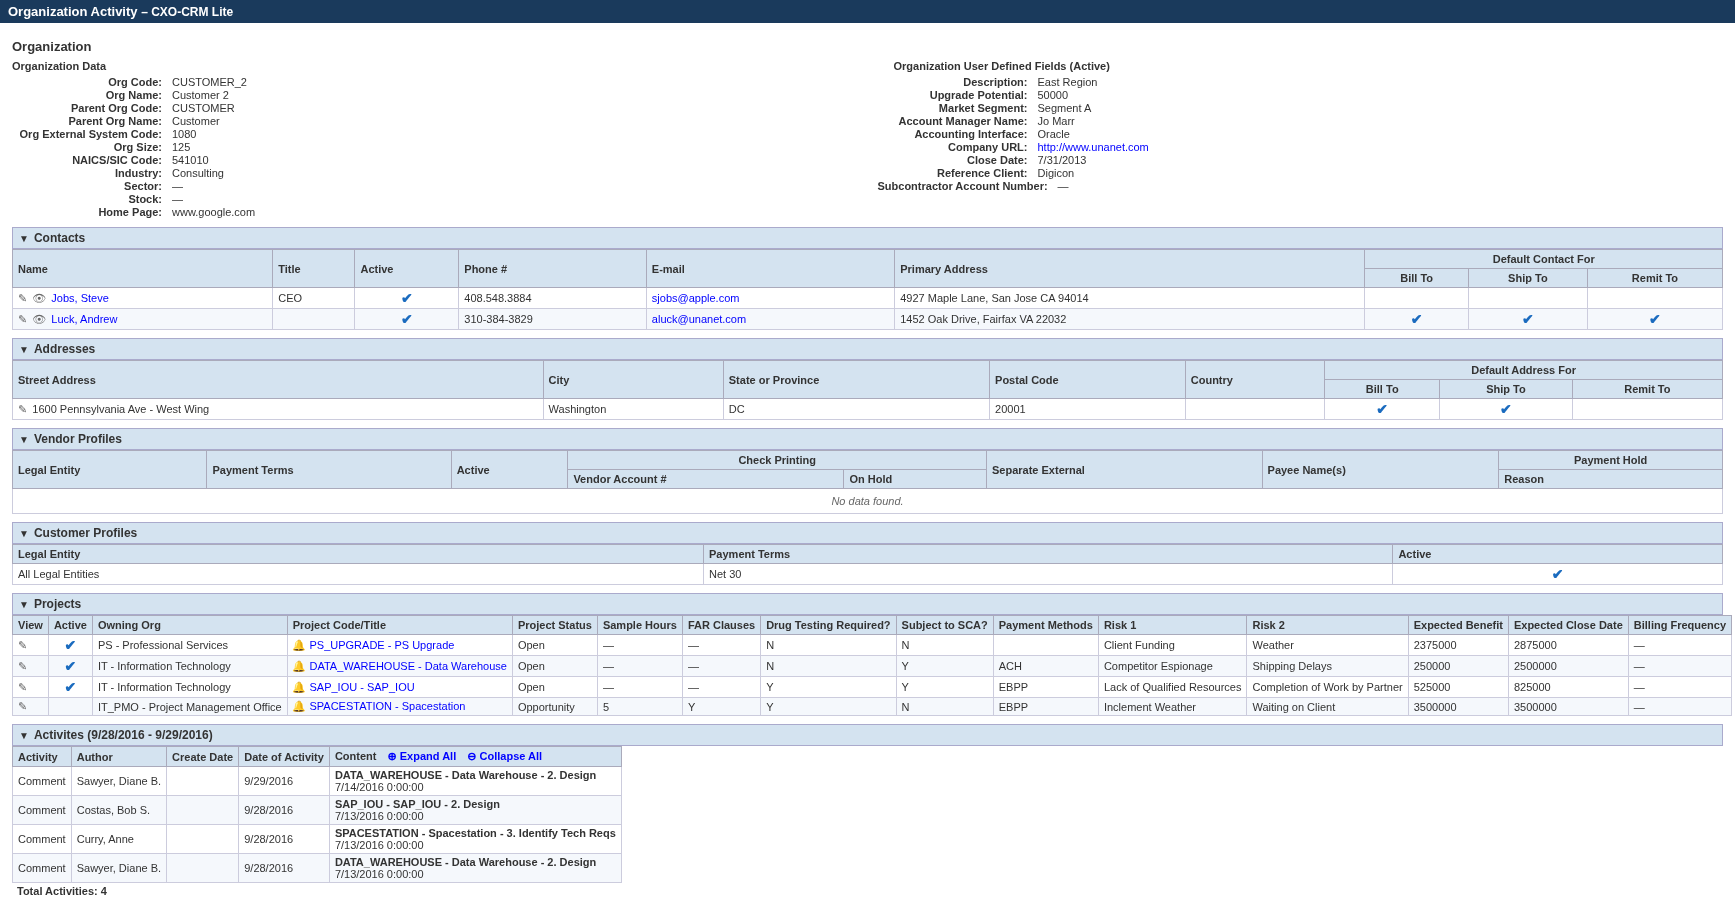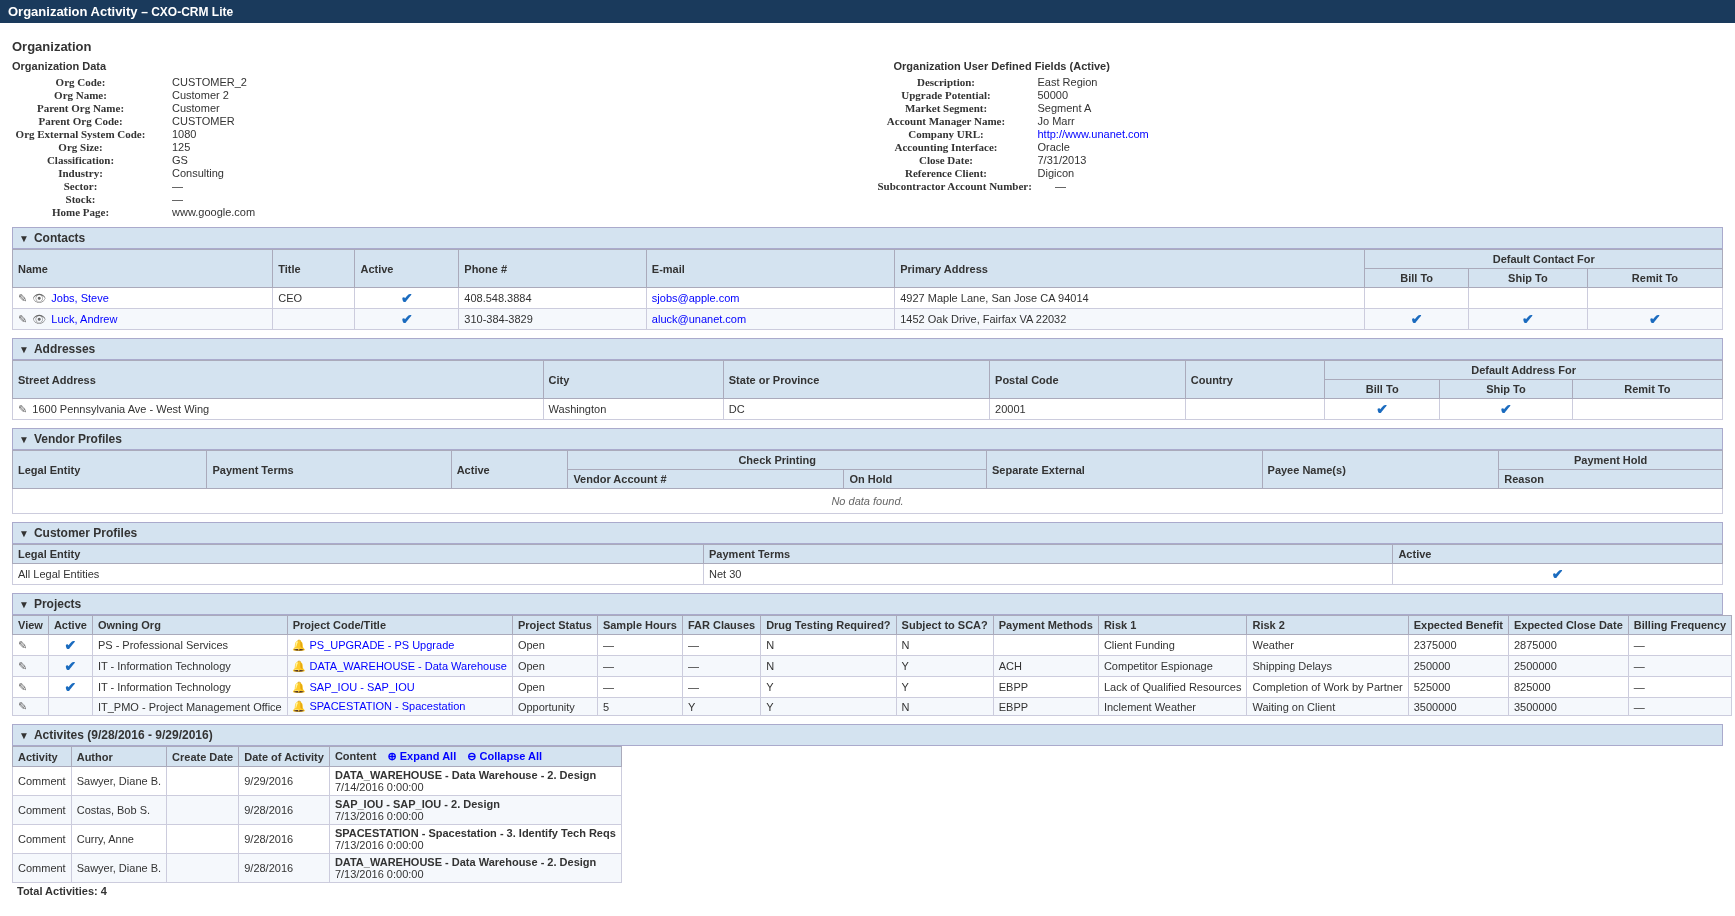--- a/index.html
+++ b/index.html
@@ -30,26 +30,25 @@
       display: grid;
       grid-template-columns: 1fr 1fr;
       gap: 12px 20px;
       margin-bottom: 8px;
     }
     .field-row {
       display: flex;
       margin-bottom: 1px;
     }
     .field-label {
-      text-align: center;
+      text-align: right;
       min-width: 160px;
       font-weight: bold;
-      padding-right: 23px;
+      padding-right: 10px;
       color: #333;
-      font-family: Liberation Serif, serif;
     }
     .field-value { color: #333; }
     .field-value a { color: #00f; text-decoration: none; }
     
     .collapsible-section {
       margin-bottom: 8px;
     }
     .section-header {
       display: flex;
       align-items: center;
@@ -138,38 +137,38 @@
       <div style="font-weight:bold; margin-bottom:4px;">Organization Data</div>
       <div class="field-row">
           <span class="field-label">Org Code:</span>
           <span class="field-value">CUSTOMER_2</span>
         </div>
       <div class="field-row">
           <span class="field-label">Org Name:</span>
           <span class="field-value">Customer 2</span>
         </div>
       <div class="field-row">
+          <span class="field-label">Parent Org Code:</span>
+          <span class="field-value">CUSTOMER</span>
+        </div>
+      <div class="field-row">
           <span class="field-label">Parent Org Name:</span>
           <span class="field-value">Customer</span>
         </div>
       <div class="field-row">
-          <span class="field-label">Parent Org Code:</span>
-          <span class="field-value">CUSTOMER</span>
-        </div>
-      <div class="field-row">
           <span class="field-label">Org External System Code:</span>
           <span class="field-value">1080</span>
         </div>
       <div class="field-row">
           <span class="field-label">Org Size:</span>
           <span class="field-value">125</span>
         </div>
       <div class="field-row">
-          <span class="field-label">Classification:</span>
-          <span class="field-value">GS</span>
+          <span class="field-label">NAICS/SIC Code:</span>
+          <span class="field-value">541010</span>
         </div>
       <div class="field-row">
           <span class="field-label">Industry:</span>
           <span class="field-value">Consulting</span>
         </div>
       <div class="field-row">
           <span class="field-label">Sector:</span>
           <span class="field-value">—</span>
         </div>
       <div class="field-row">
@@ -194,26 +193,26 @@
         </div>
       <div class="field-row">
           <span class="field-label">Market Segment:</span>
           <span class="field-value">Segment A</span>
         </div>
       <div class="field-row">
           <span class="field-label">Account Manager Name:</span>
           <span class="field-value">Jo Marr</span>
         </div>
       <div class="field-row">
+          <span class="field-label">Accounting Interface:</span>
+          <span class="field-value">Oracle</span>
+        </div>
+      <div class="field-row">
           <span class="field-label">Company URL:</span>
           <span class="field-value"><a class="link">http://www.unanet.com</a></span>
-        </div>
-      <div class="field-row">
-          <span class="field-label">Accounting Interface:</span>
-          <span class="field-value">Oracle</span>
         </div>
       <div class="field-row">
           <span class="field-label">Close Date:</span>
           <span class="field-value">7/31/2013</span>
         </div>
       <div class="field-row">
           <span class="field-label">Reference Client:</span>
           <span class="field-value">Digicon</span>
         </div>
       <div class="field-row">

